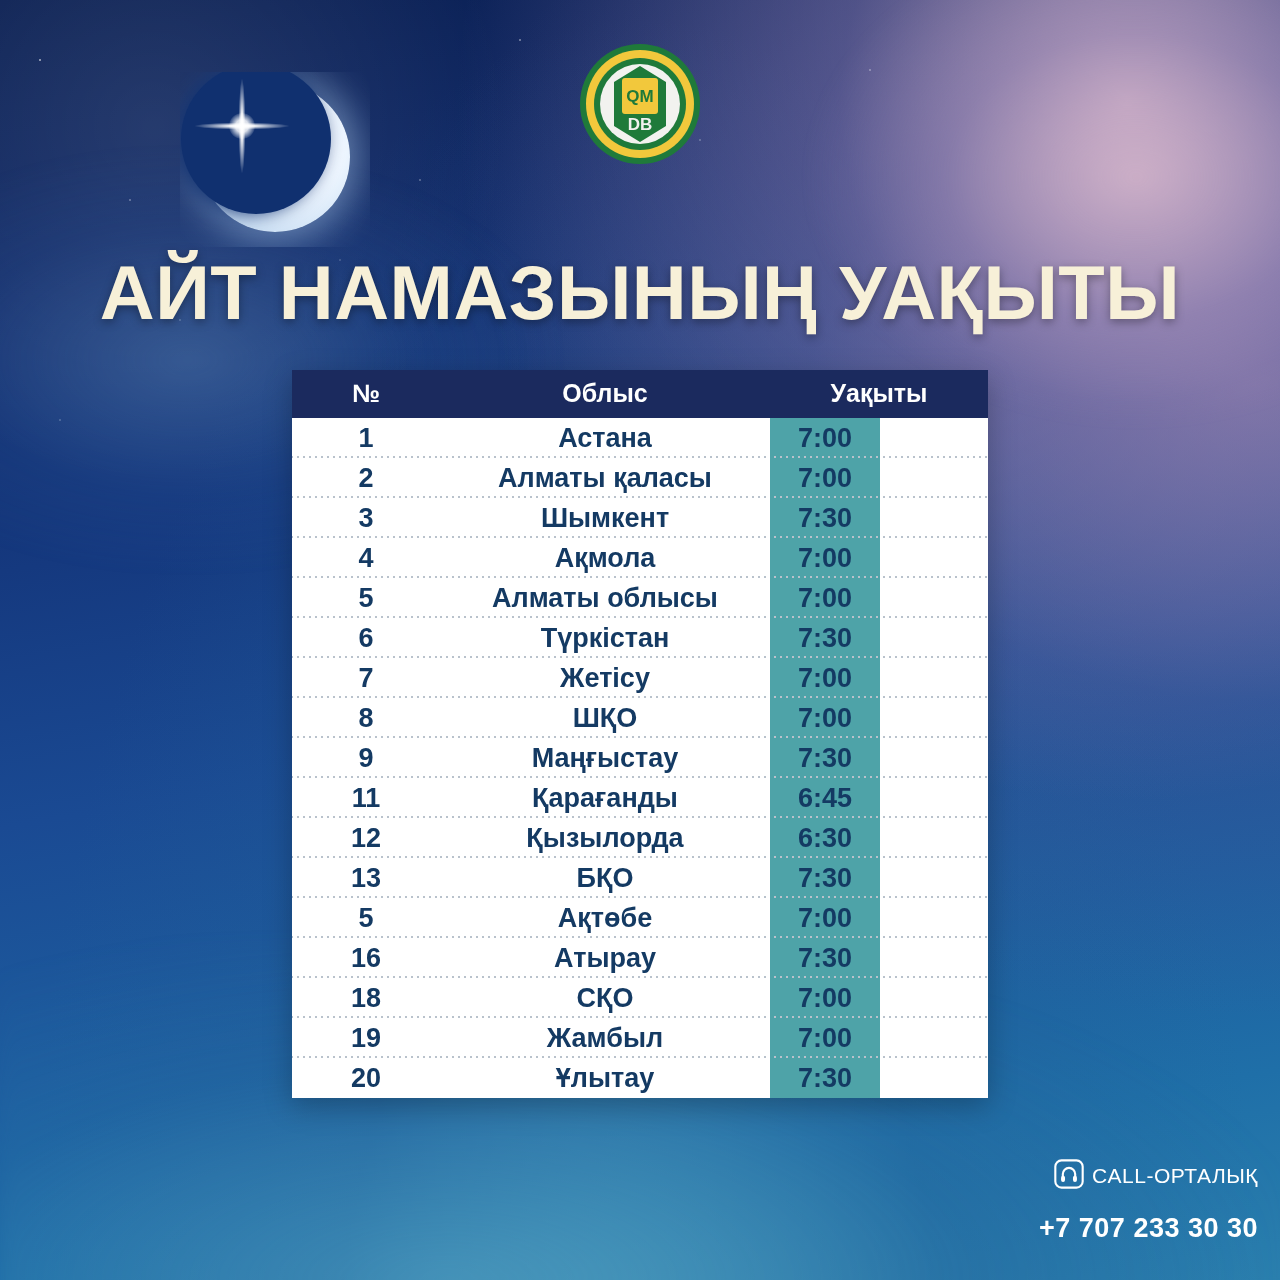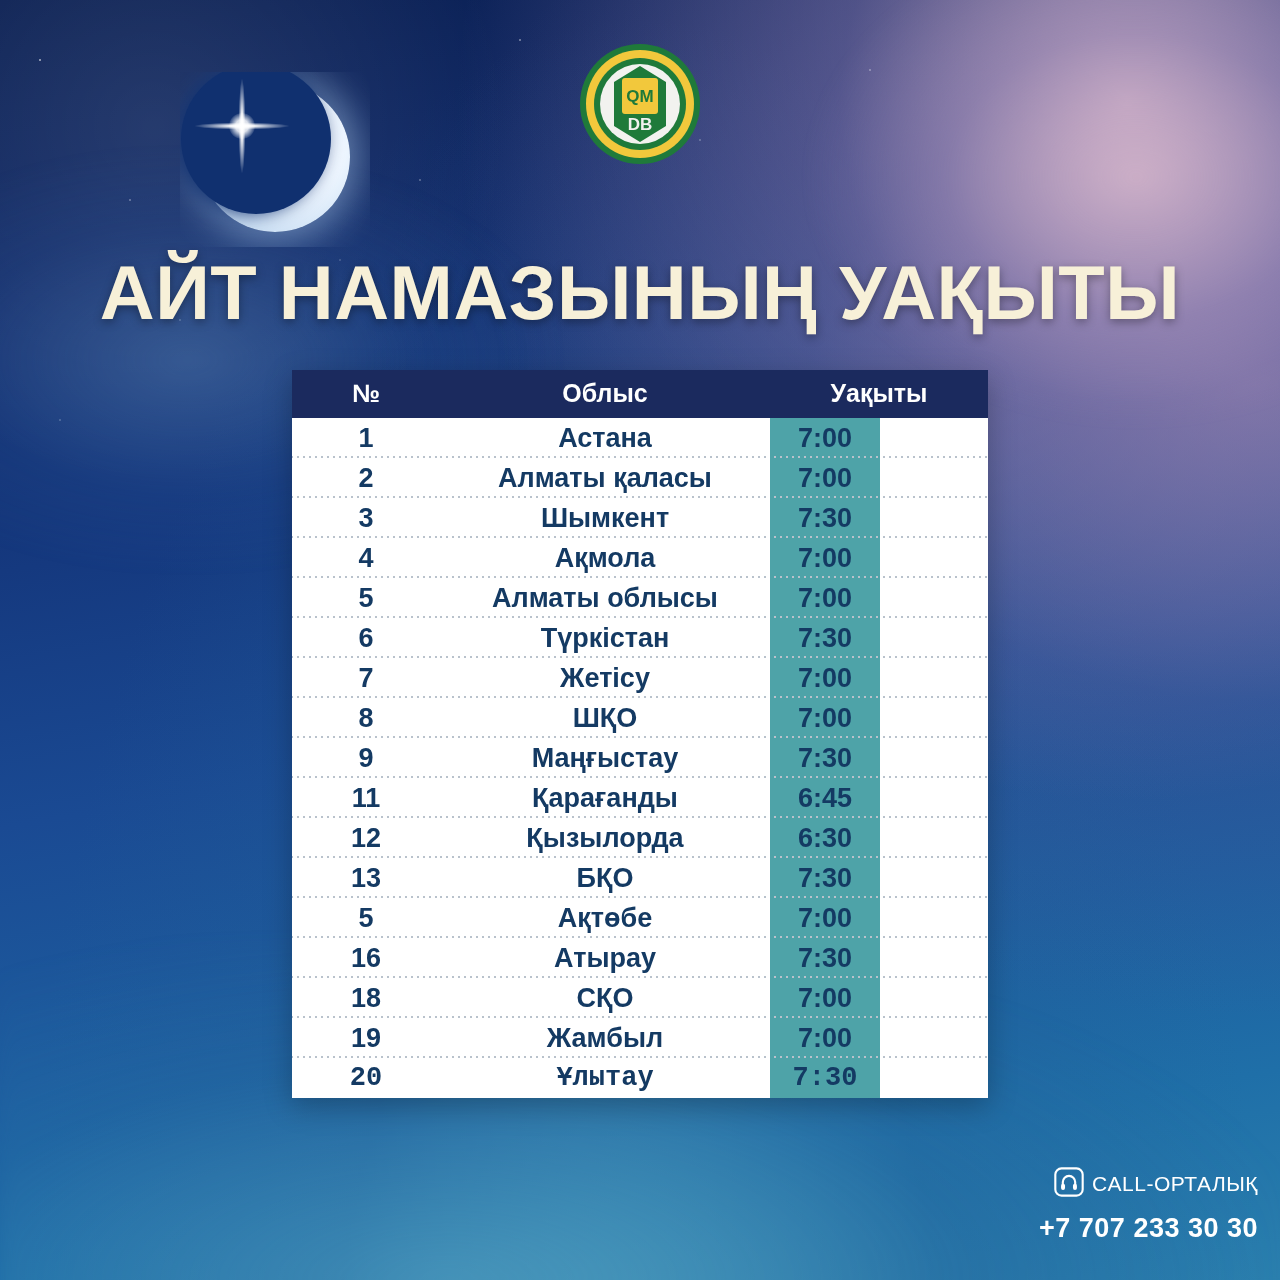--- a/index.html
+++ b/index.html
@@ -190,21 +190,20 @@
     text-align: center;
     height: 40px;
     padding: 0;
     background-image: linear-gradient(to right, #b9c2cc 40%, rgba(255,255,255,0) 0%);
     background-position: bottom;
     background-size: 6px 2px;
     background-repeat: repeat-x;
   }
   table.prayer tbody tr:last-child td {
     background-image: none;
-    font-family: Liberation Mono, monospace;
   }
   td.time-cell {
     background-color: #4ea3a8;
     color: #ffffff;
     background-image: none;
   }
   td.pad-cell {
     background-image: linear-gradient(to right, #b9c2cc 40%, rgba(255,255,255,0) 0%);
     background-position: bottom;
     background-size: 6px 2px;
@@ -225,21 +224,21 @@
     display: flex;
     align-items: center;
     justify-content: flex-end;
     gap: 8px;
   }
   .cc-label {
     font-size: 21px;
     letter-spacing: 0.5px;
   }
   .cc-phone {
-    margin-top: 12px;
+    margin-top: 20px;
     font-size: 27px;
     font-weight: bold;
     letter-spacing: 0.5px;
   }
 </style>
 </head>
 <body>
 
 <div class="poster">
 

